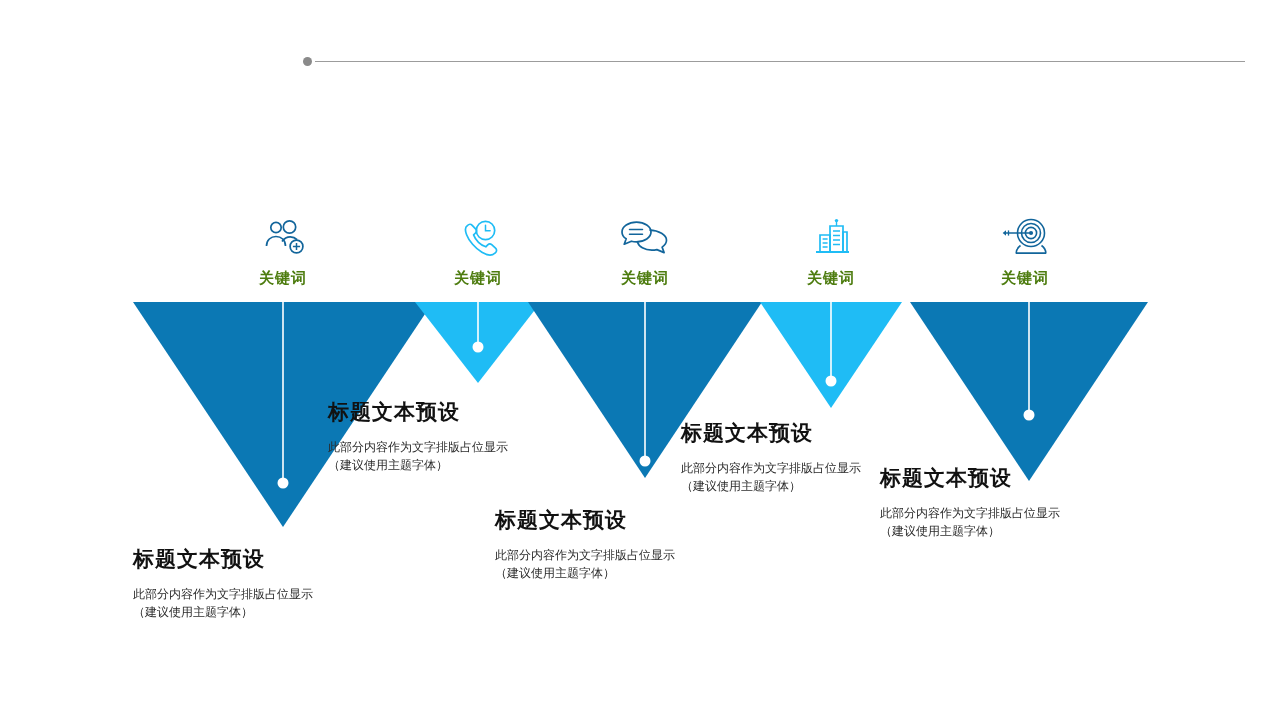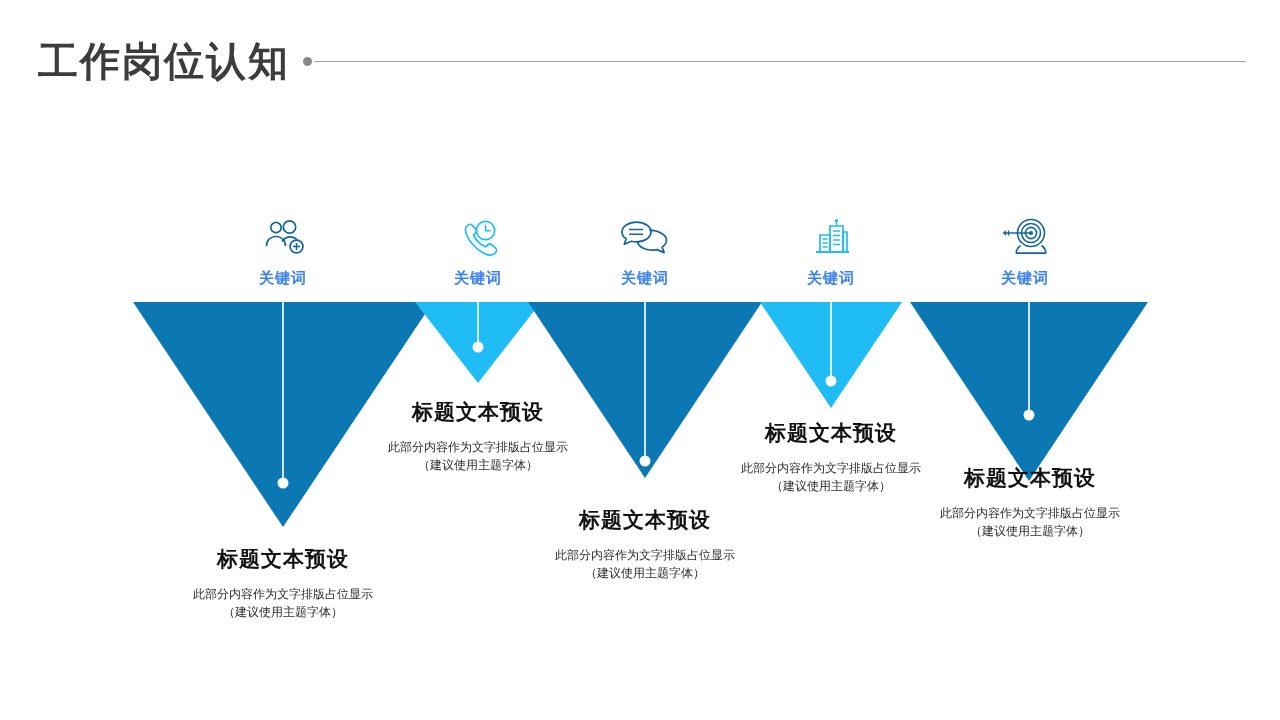--- a/index.html
+++ b/index.html
@@ -72,30 +72,30 @@
     text-align: center;
   }
   .kw-icon {
     display: block;
     height: 44px;
     margin: 0 auto 8px auto;
   }
   .kw-label {
     font-size: 15px;
     font-weight: bold;
-    color: #3b82f6;
+    color: #4d7c0f;
     letter-spacing: 1px;
     line-height: 18px;
   }
 
   
   .txt-block {
     position: absolute;
     width: 300px;
-    text-align: center;
+    text-align: left;
   }
   .txt-title {
     font-size: 21px;
     font-weight: bold;
     color: #111111;
     letter-spacing: 1px;
     line-height: 28px;
     white-space: nowrap;
   }
   .txt-desc {
@@ -106,21 +106,20 @@
     font-weight: normal;
   }
   .txt-desc .l2 { display: block; }
 </style>
 </head>
 <body>
 
 <div id="slide">
 
   <div class="header">
-    <div class="page-title">工作岗位认知</div>
     <div class="header-dot"></div>
     <div class="header-line"></div>
   </div>
 
   <svg class="funnel" viewBox="0 0 1280 720">
 
     <polygon points="133,302 433,302 283,527" fill="#0b78b4"></polygon>
 
     <polygon points="415,302 541,302 478,383" fill="#1fbcf5"></polygon>
 

